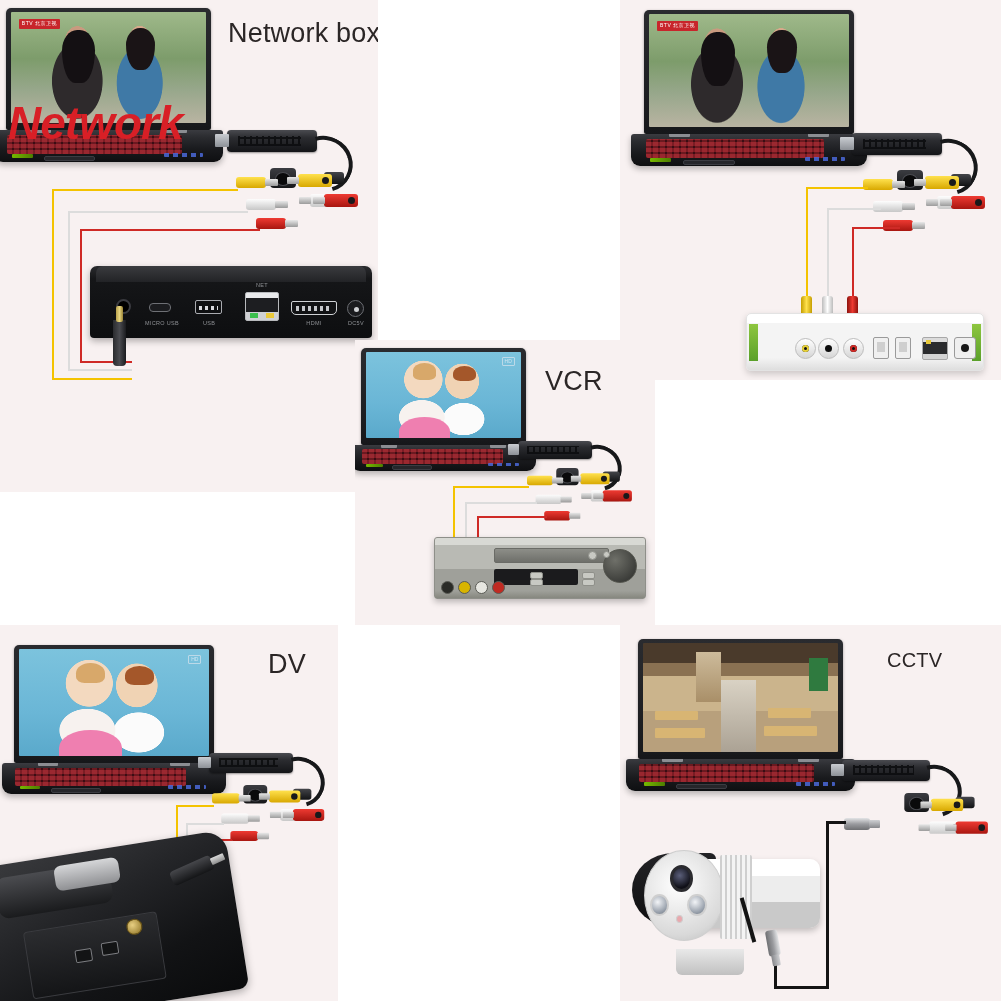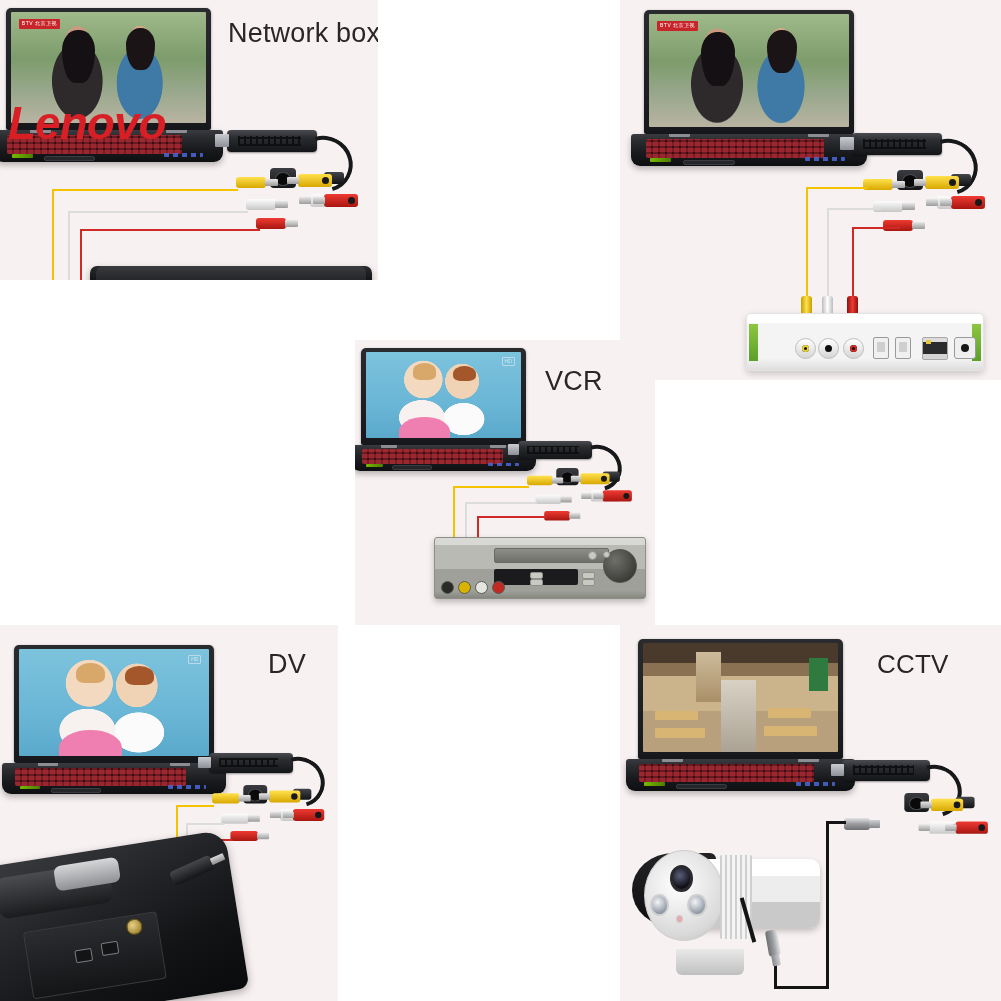--- a/index.html
+++ b/index.html
@@ -2,21 +2,21 @@
 <html><head>
 <meta charset="utf-8">
 <style>
   * { margin:0; padding:0; box-sizing:border-box; }
   html,body { width:1001px; height:1001px; background:#ffffff; overflow:hidden; }
   body { font-family:"Liberation Sans", sans-serif; }
 
   #stage { position:relative; width:1001px; height:1001px; background:#ffffff; }
 
   .panel { position:absolute; background:#f8f1f1; overflow:hidden; }
-  .p-network { left:0;   top:0;   width:378px; height:280px; }
+  .p-network { left:0;   top:0;   width:378px; height:492px; }
   .p-settop  { left:620px; top:0; width:381px; height:380px; }
   .p-vcr     { left:355px; top:340px; width:300px; height:285px; }
   .p-dv      { left:0;   top:625px; width:338px; height:376px; }
   .p-cctv    { left:620px; top:625px; width:381px; height:376px; }
 
   .caption { position:absolute; color:#2b2626; font-weight:400; white-space:nowrap;
              font-family:"Liberation Sans", sans-serif; letter-spacing:.2px; }
 
   
   .laptop { position:absolute; }
@@ -285,21 +285,21 @@
       <div class="base" style="top:122px;">
         <div class="hinge-l"></div>
           <div class="hinge-r"></div>
         <div class="kbd"></div>
         <div class="tpad"></div>
         <div class="nvbadge"></div>
         <div class="fnkeys"></div>
       </div>
     </div>
 
-    <div class="caption" style="left:8px; top:96px; font-size:46px; font-weight:bold; color:#d81f26; font-style:italic; letter-spacing:-1px;">Lenovo</div>
+    <div class="caption" style="left:8px; top:96px; font-size:46px; font-weight:bold; color:#d81f26; font-style:italic; letter-spacing:-1px;">Network</div>
 
     <div class="dongle" style="left:227px; top:130px; width:90px; height:22px;">
       <div class="dbody"></div>
       <div class="dusb"></div>
     </div>
     <div class="curve" style="left:295px; top:136px; width:58px; height:56px; transform:rotate(28deg);"></div>
 
     <div class="cluster" style="left:236px; top:168px; width:130px; height:70px;">
       <div class="svid" style="left:34px; top:0px;"></div>
       <div class="blkcap" style="left:88px; top:4px;"></div>
@@ -535,21 +535,21 @@
       <div class="ieee" style="left:44%; top:58%;"></div>
       <div class="gold" style="left:55%; top:46%;"></div>
     </div>
     <div class="dv" style="left:170px; top:238px; width:50px; height:18px;">
       <div class="avplug" style="left:0; top:0; transform:rotate(-24deg);"></div>
     </div>
   </div>
 
   <div class="panel p-cctv">
 
-    <div class="caption" style="left:257px; top:24px; font-size:26px;">CCTV</div>
+    <div class="caption" style="left:267px; top:24px; font-size:20px;">CCTV</div>
 
     <div class="laptop" style="left:18px; top:14px; width:205px; height:158px;">
       <div class="lid" style="height:120px;">
         <div class="screen" style="height:109px;">
           <div class="img-cctv">
             <div class="pillar"></div>
               <div class="aisle"></div>
               <div class="green"></div>
             <div class="tbl" style="left:6%;  top:62%; width:22%; height:9%;"></div>
             <div class="tbl" style="left:6%;  top:78%; width:26%; height:9%;"></div>

